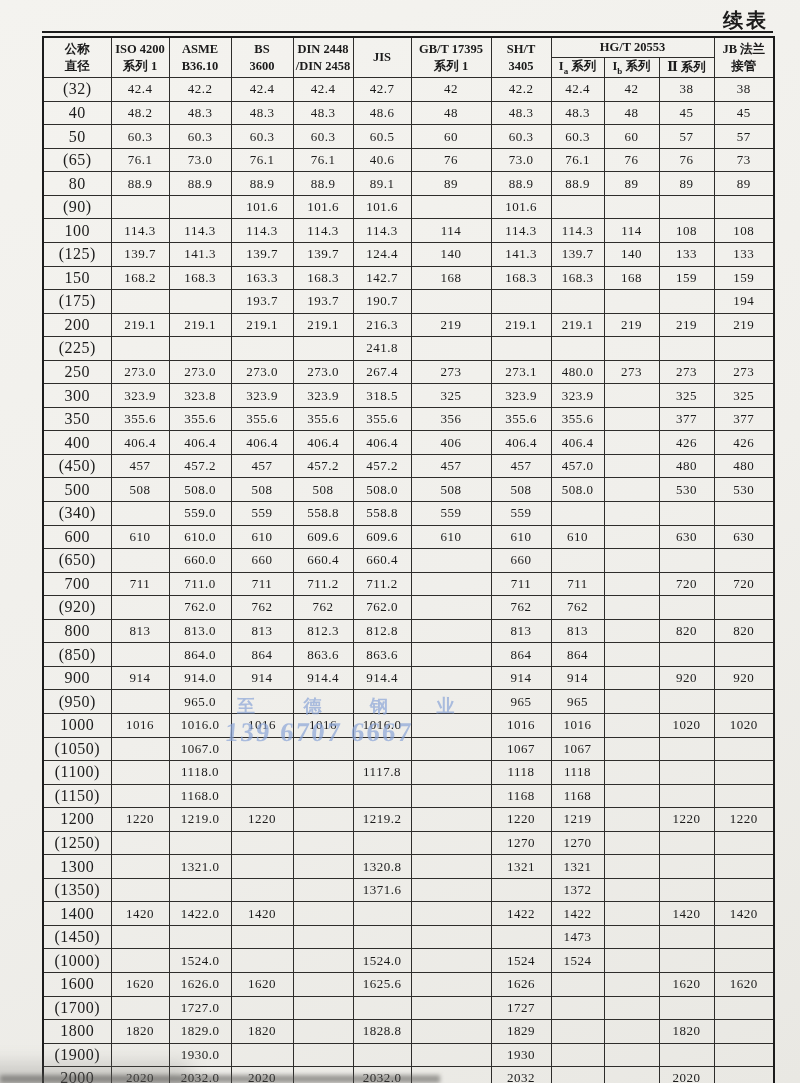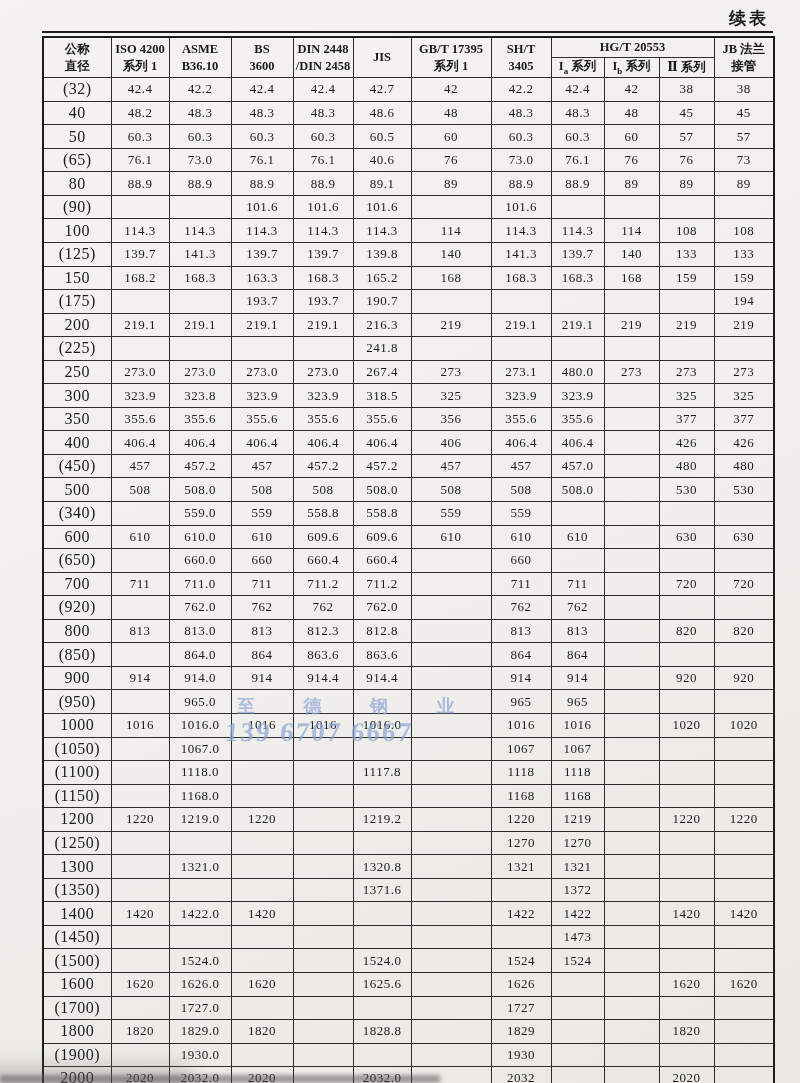--- a/index.html
+++ b/index.html
@@ -4,21 +4,21 @@
 <style>
   html,body { margin:0; padding:0; }
   .page {
     position:relative; width:800px; height:1083px; overflow:hidden;
     background:linear-gradient(155deg,#f4f3ef 0%,#f0efeb 55%,#e9e8e3 100%);
     font-family:"Liberation Serif","DejaVu Serif",serif;
     color:#1b1b1b;
   }
   .continued {
     position:absolute; top:7px; right:31px;
-    font-size:17px; font-weight:bold; letter-spacing:3px;
+    font-size:20px; font-weight:bold; letter-spacing:3px;
   }
   .tablewrap {
     position:absolute; left:42px; top:31px; width:731px;
     border-top:2px solid #1c1c1c; padding-top:3px;
   }
   table {
     border-collapse:collapse; table-layout:fixed; width:731px;
     border:2px solid #1c1c1c; border-bottom:4px solid #111;
   }
   th, td {
@@ -209,35 +209,35 @@
             <td>114</td>
             <td>108</td>
             <td>108</td>
           </tr>
           <tr>
             <td>(125)</td>
             <td>139.7</td>
             <td>141.3</td>
             <td>139.7</td>
             <td>139.7</td>
-            <td>139.8</td>
+            <td>124.4</td>
             <td>140</td>
             <td>141.3</td>
             <td>139.7</td>
             <td>140</td>
             <td>133</td>
             <td>133</td>
           </tr>
           <tr>
             <td>150</td>
             <td>168.2</td>
             <td>168.3</td>
             <td>163.3</td>
             <td>168.3</td>
-            <td>165.2</td>
+            <td>142.7</td>
             <td>168</td>
             <td>168.3</td>
             <td>168.3</td>
             <td>168</td>
             <td>159</td>
             <td>159</td>
           </tr>
           <tr>
             <td>(175)</td>
             <td></td>
@@ -624,21 +624,21 @@
             <td></td>
             <td></td>
             <td></td>
             <td></td>
             <td>1473</td>
             <td></td>
             <td></td>
             <td></td>
           </tr>
           <tr>
-            <td>(1500)</td>
+            <td>(1000)</td>
             <td></td>
             <td>1524.0</td>
             <td></td>
             <td></td>
             <td>1524.0</td>
             <td></td>
             <td>1524</td>
             <td>1524</td>
             <td></td>
             <td></td>

